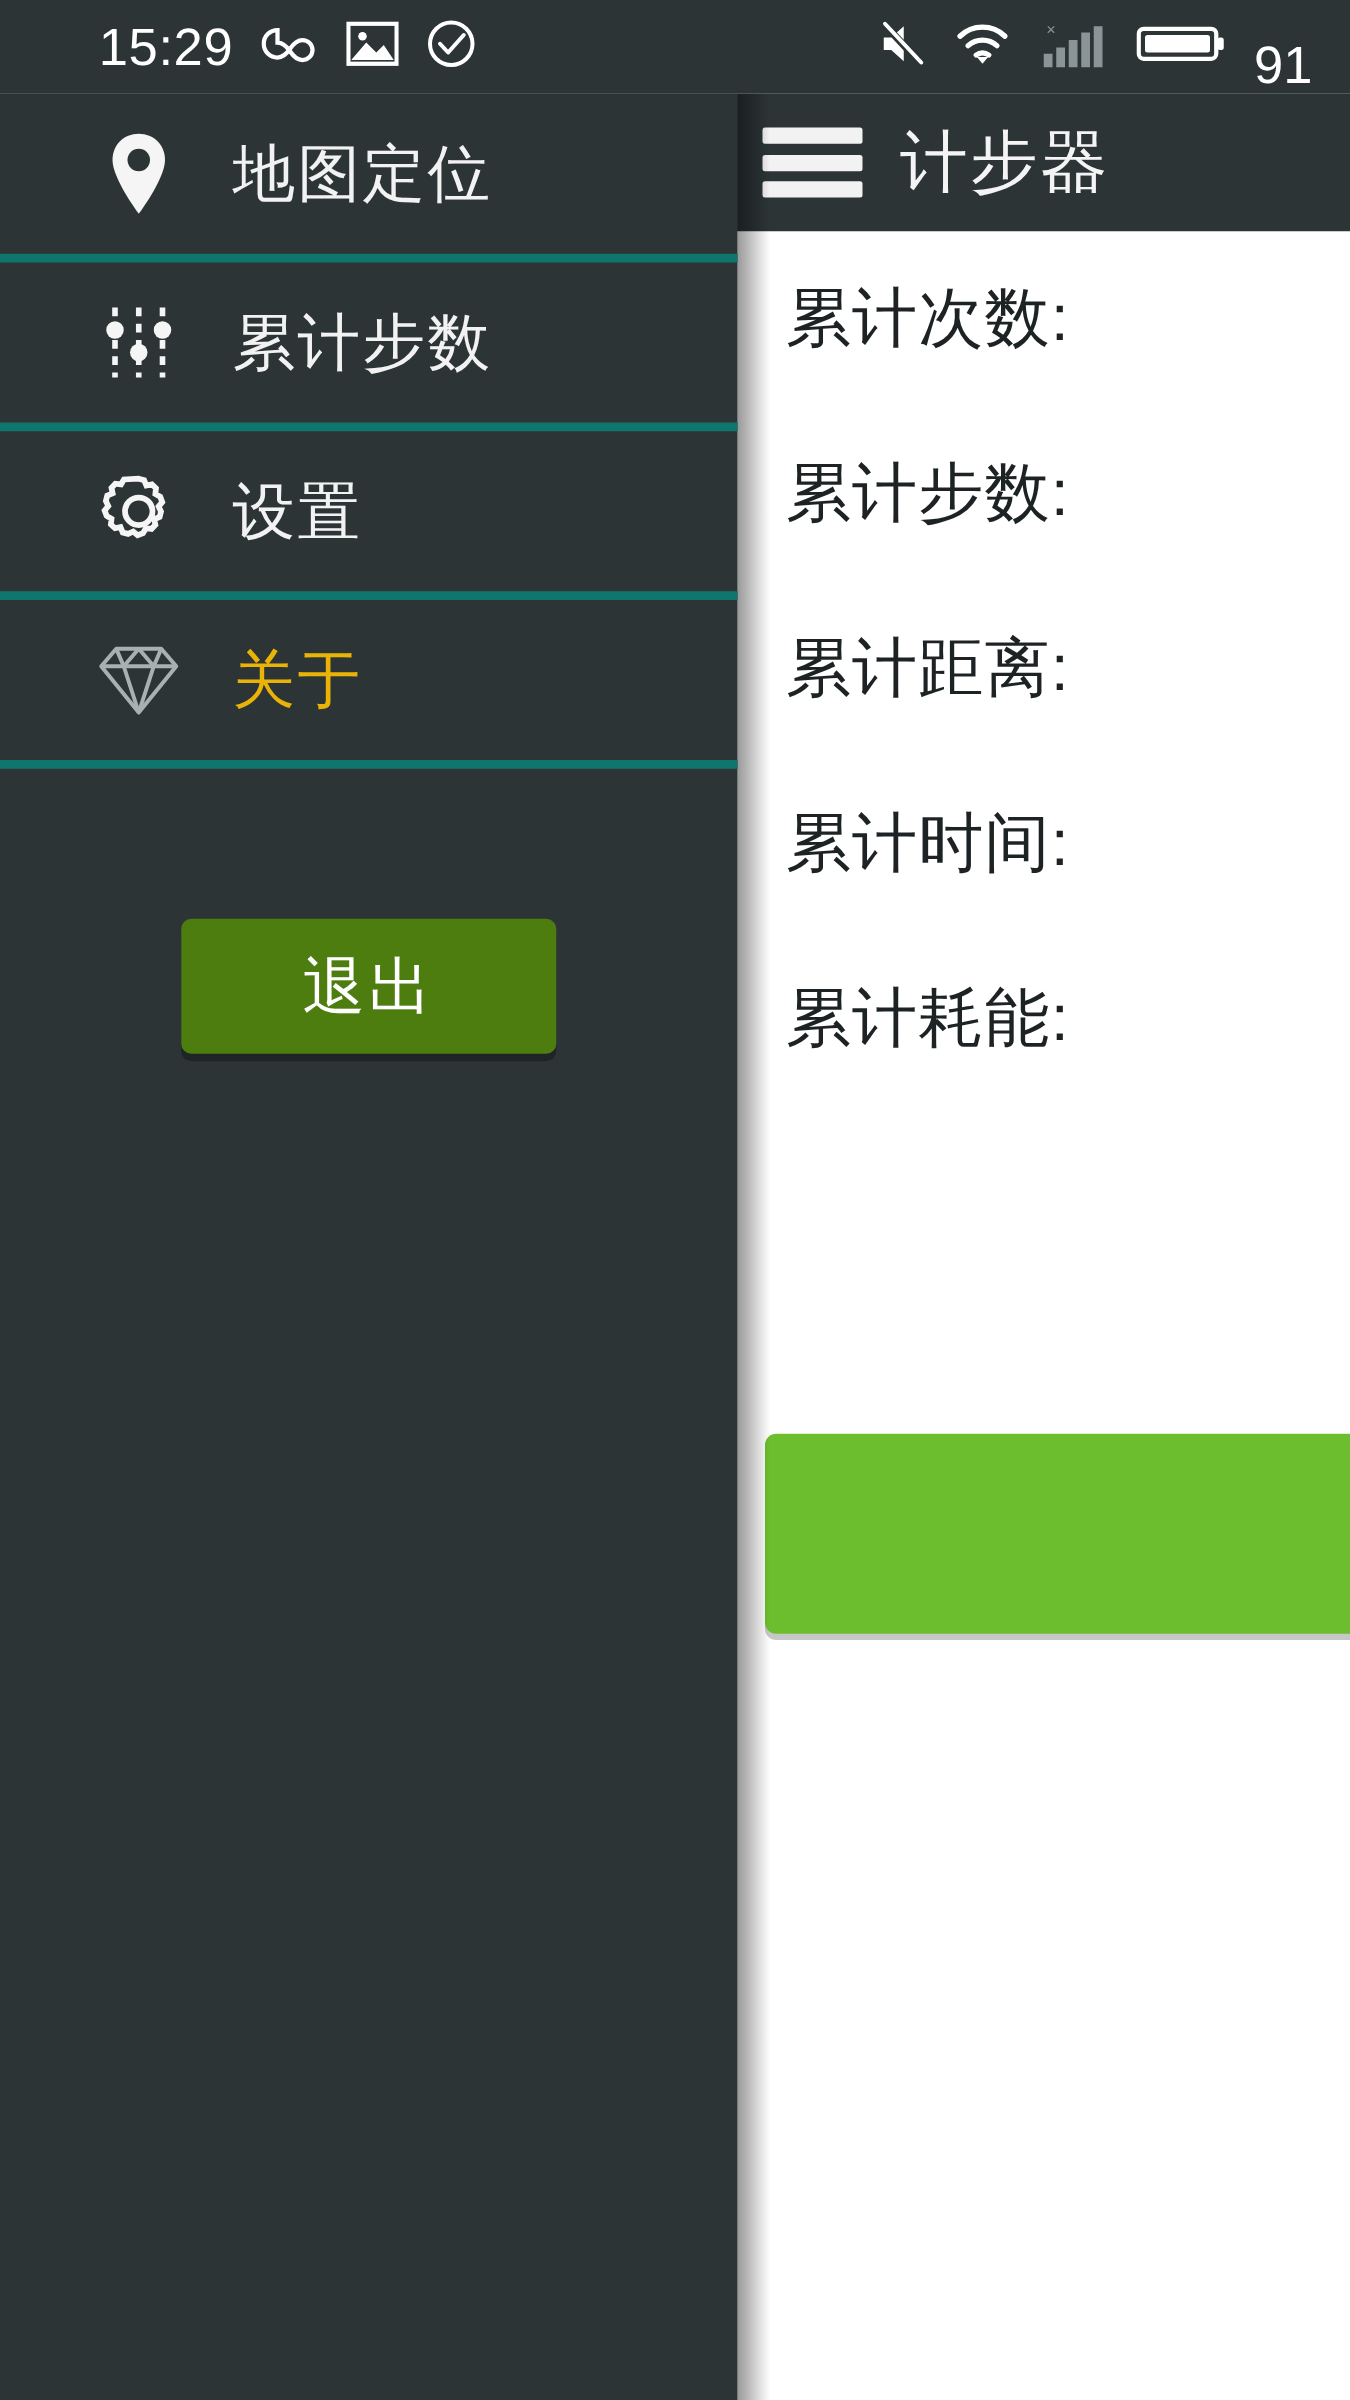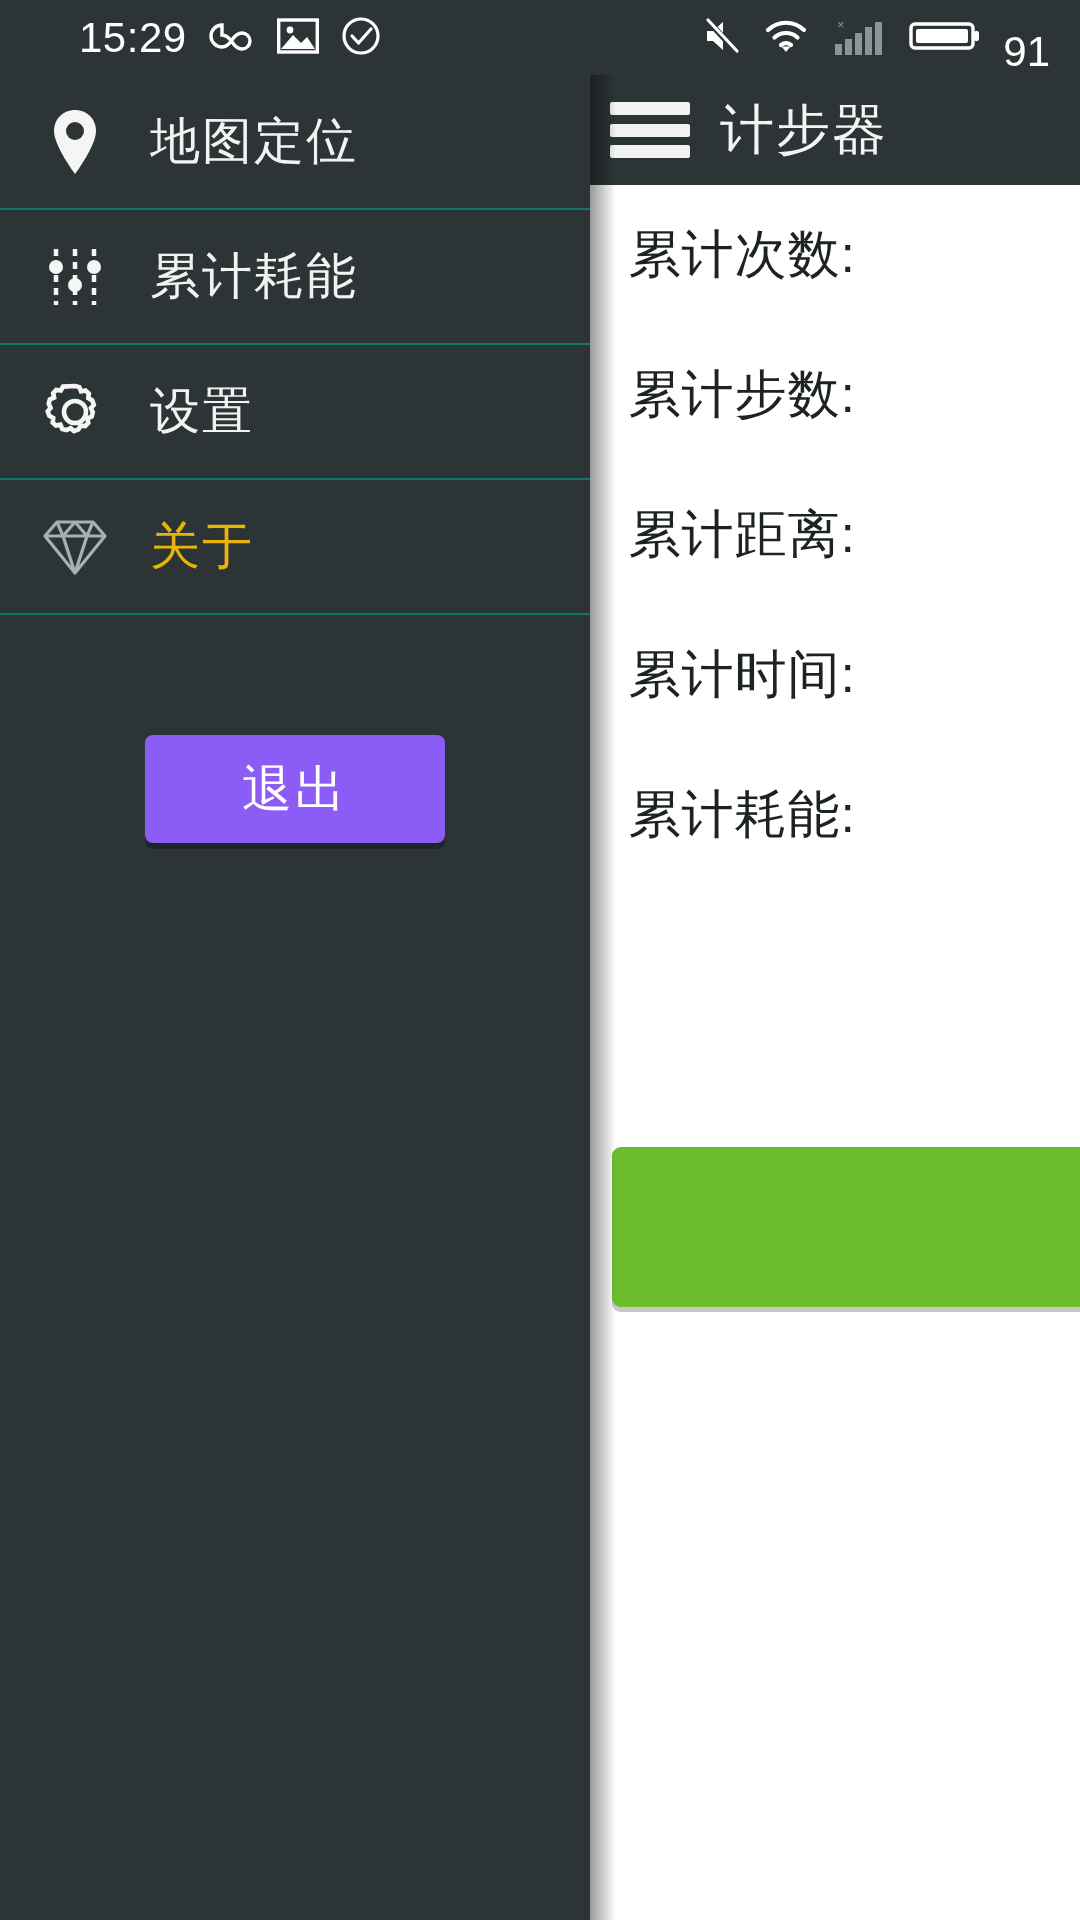--- a/index.html
+++ b/index.html
@@ -58,31 +58,32 @@
     position:absolute; top:75px; left:0; width:590px; height:1845px;
     background:#2c3436; z-index:20;
   }
   #drawer-shadow{
     position:absolute; top:75px; left:590px; width:26px; height:1845px;
     background:linear-gradient(to right, rgba(0,0,0,0.40), rgba(0,0,0,0.0));
     z-index:21; pointer-events:none;
   }
   .nav-item{
     position:relative; height:135px; display:flex; align-items:center;
-    border-bottom:2px solid #0f766e;
+    border-bottom:7px solid #0f766e;
+    padding-left:36px;
   }
   .nav-item:first-child{ border-top:none; }
   .nav-icon{ width:150px; display:flex; align-items:center; justify-content:center; }
   .nav-label{ font-size:50px; color:#f2f2f2; letter-spacing:2px; }
   .nav-item.dim .nav-label{ color:#eab308; }
 
   #exit-wrap{ position:absolute; top:660px; left:0; width:590px;
     display:flex; justify-content:center; }
   #exit-button{
-    width:300px; height:108px; background:#8b5cf6; border:none; border-radius:8px;
+    width:300px; height:108px; background:#4d7c0f; border:none; border-radius:8px;
     box-shadow:0 6px 0 rgba(0,0,0,0.28);
     color:#ffffff; font-size:50px; font-family:inherit; letter-spacing:3px;
   }
 </style>
 </head>
 <body>
 
 <div id="screen">
 
   <div id="statusbar">
@@ -205,21 +206,21 @@
       <div class="nav-icon">
         <svg width="58" height="64" viewBox="0 0 58 64">
           <line x1="10" y1="4" x2="10" y2="60" stroke="#f5f5f5" stroke-width="4.5" stroke-dasharray="7 6"></line>
           <line x1="29" y1="4" x2="29" y2="60" stroke="#f5f5f5" stroke-width="4.5" stroke-dasharray="7 6"></line>
           <line x1="48" y1="4" x2="48" y2="60" stroke="#f5f5f5" stroke-width="4.5" stroke-dasharray="7 6"></line>
           <circle cx="10" cy="22" r="7" fill="#f5f5f5"></circle>
           <circle cx="29" cy="40" r="7" fill="#f5f5f5"></circle>
           <circle cx="48" cy="22" r="7" fill="#f5f5f5"></circle>
         </svg>
       </div>
-      <div class="nav-label">累计耗能</div>
+      <div class="nav-label">累计步数</div>
     </div>
 
     <div class="nav-item">
       <div class="nav-icon">
         <svg width="66" height="66" viewBox="0 0 66 66">
           <g fill="none" stroke="#f5f5f5" stroke-width="4.6">
             <path d="M33 7 l4.3 1.1 1.8 4.3 4.4 -0.9 3.3 3.1 -0.5 4.5 3.9 2.3 1.6 4.3 -2.9 3.5 1.9 4.1 -1.1 4.3 -4.3 1.8 0.9 4.4 -3.1 3.3 -4.5 -0.5 -2.3 3.9 -4.3 1.6 -3.5 -2.9 -4.1 1.9 -4.3 -1.1 -1.8 -4.3 -4.4 0.9 -3.3 -3.1 0.5 -4.5 -3.9 -2.3 -1.6 -4.3 2.9 -3.5 -1.9 -4.1 1.1 -4.3 4.3 -1.8 -0.9 -4.4 3.1 -3.3 4.5 0.5 2.3 -3.9 Z"></path>
             <circle cx="33" cy="33" r="11"></circle>
           </g>
         </svg>

